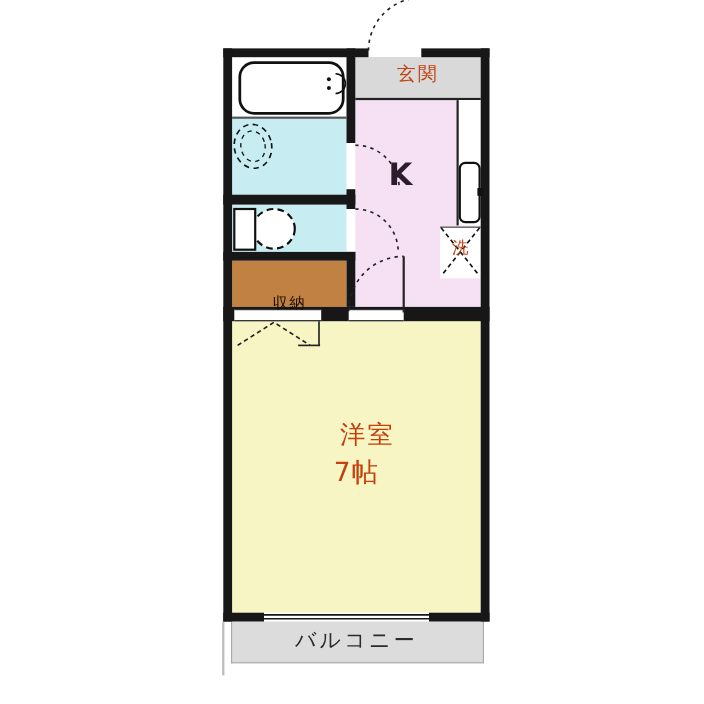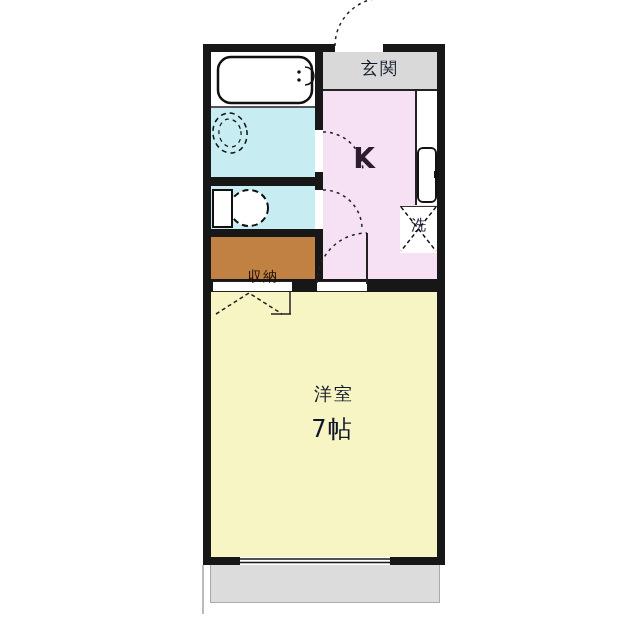--- a/index.html
+++ b/index.html
@@ -20,27 +20,27 @@
            border-left:2px solid #222;}
   .washer-pan{position:absolute;left:400px;top:206px;width:37px;height:46px;background:#ffffff;
               border-top:1px solid #333;}
   .floor-room{position:absolute;left:211px;top:292px;width:226px;height:265px;background:#f8f5c5;}
   .floor-balcony{position:absolute;left:210px;top:565px;width:228px;height:37px;background:#dcdcdc;
                  border-left:1px solid #aaa;border-right:1px solid #aaa;border-bottom:1px solid #aaa;}
   .balcony-rail{position:absolute;left:202px;top:565px;width:2px;height:49px;background:#bbb;}
   
   .door-strip{position:absolute;background:#ffffff;border-top:1px solid #222;border-bottom:1px solid #222;}
   
-  .lbl{position:absolute;color:#0f172a;text-align:center;line-height:1.1;}
+  .lbl{position:absolute;color:#c2410c;text-align:center;line-height:1.1;}
   .lbl-entrance{left:323px;top:59px;width:114px;font-size:17px;letter-spacing:2px;}
   .lbl-k{left:338px;top:144px;width:52px;font-size:28px;font-weight:bold;color:#2c1c2c;}
   .lbl-washer{left:400px;top:217px;width:37px;font-size:15px;}
   .lbl-storage{left:211px;top:249px;width:104px;font-size:14px;color:#1c0f05;letter-spacing:1px;margin-top:20px;}
-  .lbl-room-name{left:211px;top:384px;width:246px;font-size:18px;letter-spacing:2px;}
-  .lbl-room-size{left:198px;top:416px;width:226px;font-size:24px;letter-spacing:1px;padding-left:21px;}
+  .lbl-room-name{left:211px;top:384px;width:246px;font-size:23px;letter-spacing:2px;}
+  .lbl-room-size{left:211px;top:416px;width:226px;font-size:24px;letter-spacing:1px;}
   .lbl-balcony{left:210px;top:572px;width:228px;font-size:19px;letter-spacing:3px;color:#2b2b2b;}
   svg.overlay{position:absolute;left:0;top:0;pointer-events:none;}
 </style>
 </head>
 <body>
 
 <div id="canvas">
 
   <div class="floor-bath"></div>
   <div class="floor-wash"></div>
@@ -118,14 +118,15 @@
       <line x1="240" y1="562.5" x2="390" y2="562.5" stroke="#171717" stroke-width="1.5"></line>
     </g>
   </svg>
 
   <div class="lbl lbl-entrance">玄関</div>
   <div class="lbl lbl-k">K</div>
   <div class="lbl lbl-washer">洗</div>
   <div class="lbl lbl-storage">収納</div>
   <div class="lbl lbl-room-name">洋室</div>
   <div class="lbl lbl-room-size">7帖</div>
+  <div class="lbl lbl-balcony">バルコニー</div>
 
 </div>
 
 </body></html>

